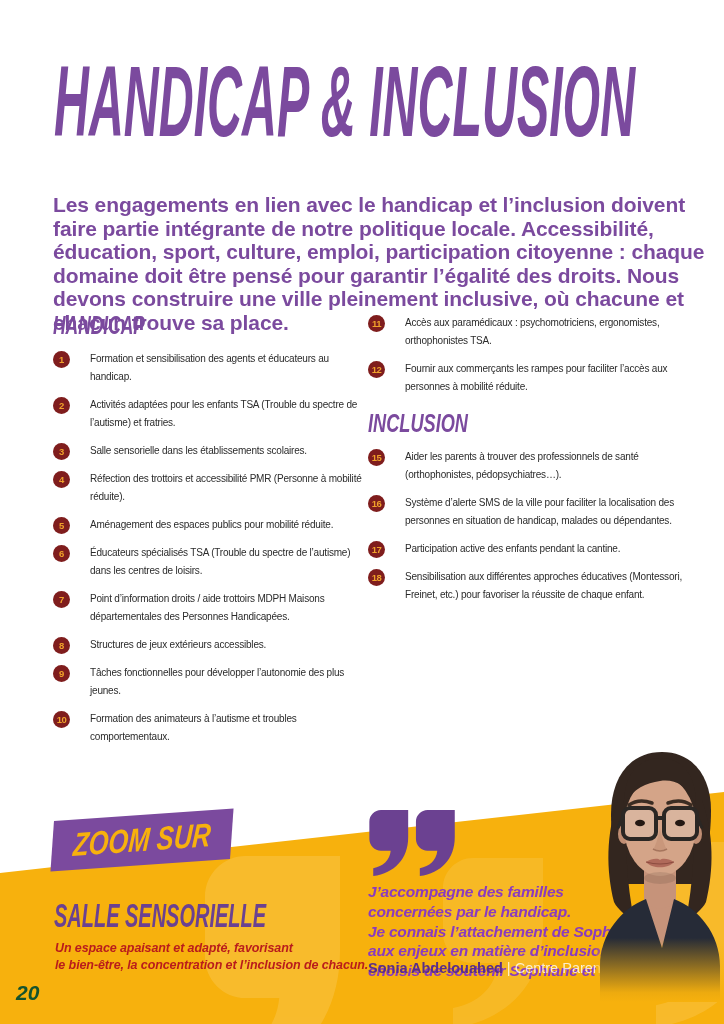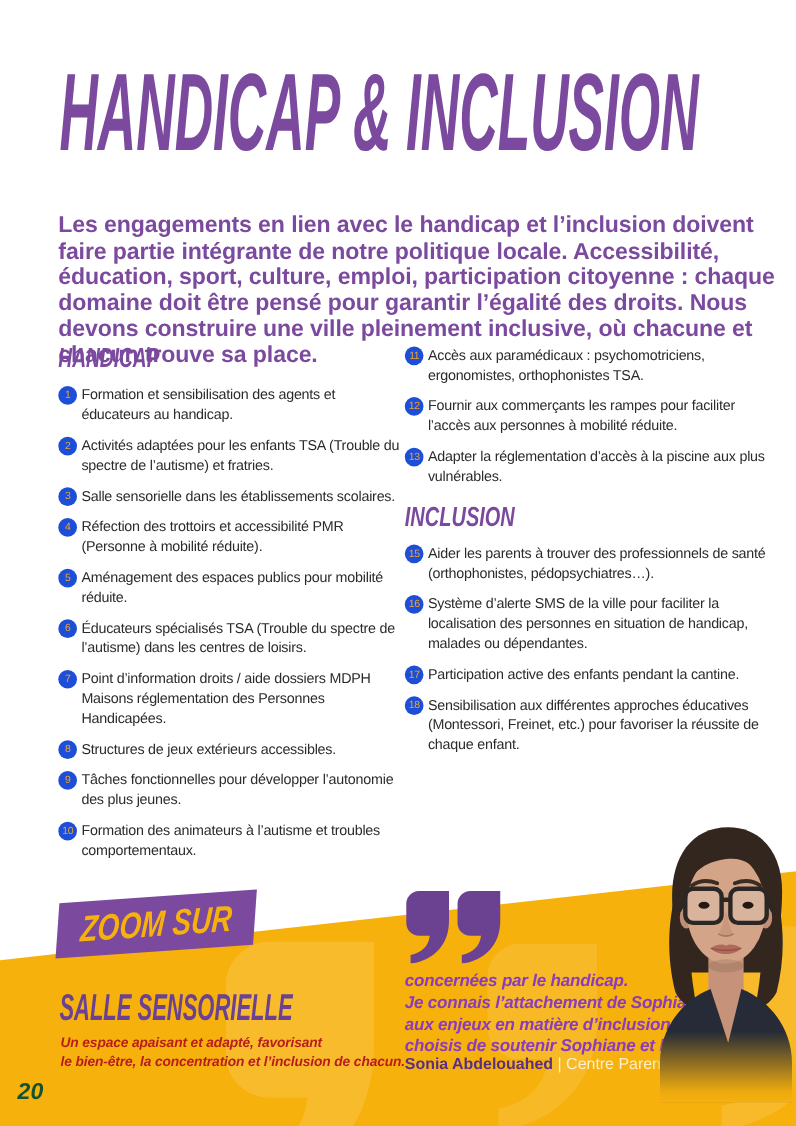--- a/index.html
+++ b/index.html
@@ -25,26 +25,26 @@
   .col-right{width:336px;margin-left:0;position:absolute;left:315px;top:0;}
   .section-heading-svg{display:block;margin:0 0 12px 0;}
   .section-heading-svg text{
     font-family:"Liberation Sans",sans-serif;font-weight:bold;font-style:italic;
     fill:#7b4a9e;
   }
   ul.items{list-style:none;margin:0;padding:0;}
   li.item{display:flex;margin-bottom:10px;}
   .badge{
     flex:0 0 auto;width:17px;height:17px;border-radius:50%;
-    background:#1d4ed8;color:#f0a22b;font-size:9.5px;font-weight:normal;
+    background:#7f1d1d;color:#f0a22b;font-size:9.5px;font-weight:bold;
     display:flex;align-items:center;justify-content:center;
-    margin-right:4px;margin-top:1px;letter-spacing:-0.5px;
+    margin-right:20px;margin-top:1px;letter-spacing:-0.5px;
   }
   .item-text{
-    color:#2b2b2b;font-size:13px;line-height:18px;letter-spacing:-0.2px;
+    color:#2b2b2b;font-size:10px;line-height:18px;letter-spacing:-0.2px;
   }
   .inclusion-heading{margin-top:16px;}
   
   .yellow-band{
     position:absolute;inset:0;background:#f7b10d;
     clip-path:polygon(0 85.25%,100% 77.34%,100% 100%,0 100%);
   }
   .watermark{position:absolute;opacity:0.13;}
   .watermark path{fill:#ffffff;}
   
@@ -122,21 +122,21 @@
         <li class="item">
             <span class="badge">5</span>
             <span class="item-text">Aménagement des espaces publics pour mobilité réduite.</span>
           </li>
         <li class="item">
             <span class="badge">6</span>
             <span class="item-text">Éducateurs spécialisés TSA (Trouble du spectre de l’autisme) dans les centres de loisirs.</span>
           </li>
         <li class="item">
             <span class="badge">7</span>
-            <span class="item-text">Point d’information droits / aide dossiers MDPH Maisons réglementation des Personnes Handicapées.</span>
+            <span class="item-text">Point d’information droits / aide trottoirs MDPH Maisons départementales des Personnes Handicapées.</span>
           </li>
         <li class="item">
             <span class="badge">8</span>
             <span class="item-text">Structures de jeux extérieurs accessibles.</span>
           </li>
         <li class="item">
             <span class="badge">9</span>
             <span class="item-text">Tâches fonctionnelles pour développer l’autonomie des plus jeunes.</span>
           </li>
         <li class="item">
@@ -148,24 +148,20 @@
 
     <div class="col-right">
       <ul class="items">
         <li class="item">
             <span class="badge">11</span>
             <span class="item-text">Accès aux paramédicaux : psychomotriciens, ergonomistes, orthophonistes TSA.</span>
           </li>
         <li class="item">
             <span class="badge">12</span>
             <span class="item-text">Fournir aux commerçants les rampes pour faciliter l’accès aux personnes à mobilité réduite.</span>
-          </li>
-        <li class="item">
-            <span class="badge">13</span>
-            <span class="item-text">Adapter la réglementation d’accès à la piscine aux plus vulnérables.</span>
           </li>
       </ul>
       <svg class="section-heading-svg inclusion-heading" width="130" height="24" viewBox="0 0 130 24">
         <text x="0" y="20" font-size="25" textLength="100" lengthAdjust="spacingAndGlyphs">INCLUSION</text>
       </svg>
       <ul class="items">
         <li class="item">
             <span class="badge">15</span>
             <span class="item-text">Aider les parents à trouver des professionnels de santé (orthophonistes, pédopsychiatres…).</span>
           </li>
@@ -211,20 +207,21 @@
     <div>le bien-être, la concentration et  l’inclusion de chacun.</div>
   </div>
 
   <div class="page-number">20</div>
 
   <svg class="quote-icon" width="92" height="66" viewBox="0 0 92 68">
     <path d="M40 0 H12 C5.4 0 0 5.4 0 12 V30 C0 36.6 5.4 42 12 42 H22 C21 52 14 58 4 60 V68 C26 65 40 50 40 28 Z"></path>
     <path transform="translate(48,0)" d="M40 0 H12 C5.4 0 0 5.4 0 12 V30 C0 36.6 5.4 42 12 42 H22 C21 52 14 58 4 60 V68 C26 65 40 50 40 28 Z"></path>
   </svg>
   <div class="quote-lines">
+    <div>J’accompagne des familles</div>
     <div>concernées par le handicap.</div>
     <div>Je connais l’attachement de Sophiane</div>
     <div>aux enjeux en matière d’inclusion Je</div>
     <div>choisis de soutenir Sophiane et l’UCV.</div>
   </div>
   <div class="attribution">
     <span class="author">Sonia Abdelouahed</span>
     <span class="sep">|</span>
     <span class="affiliation">Centre Parent autrement</span>
   </div>

